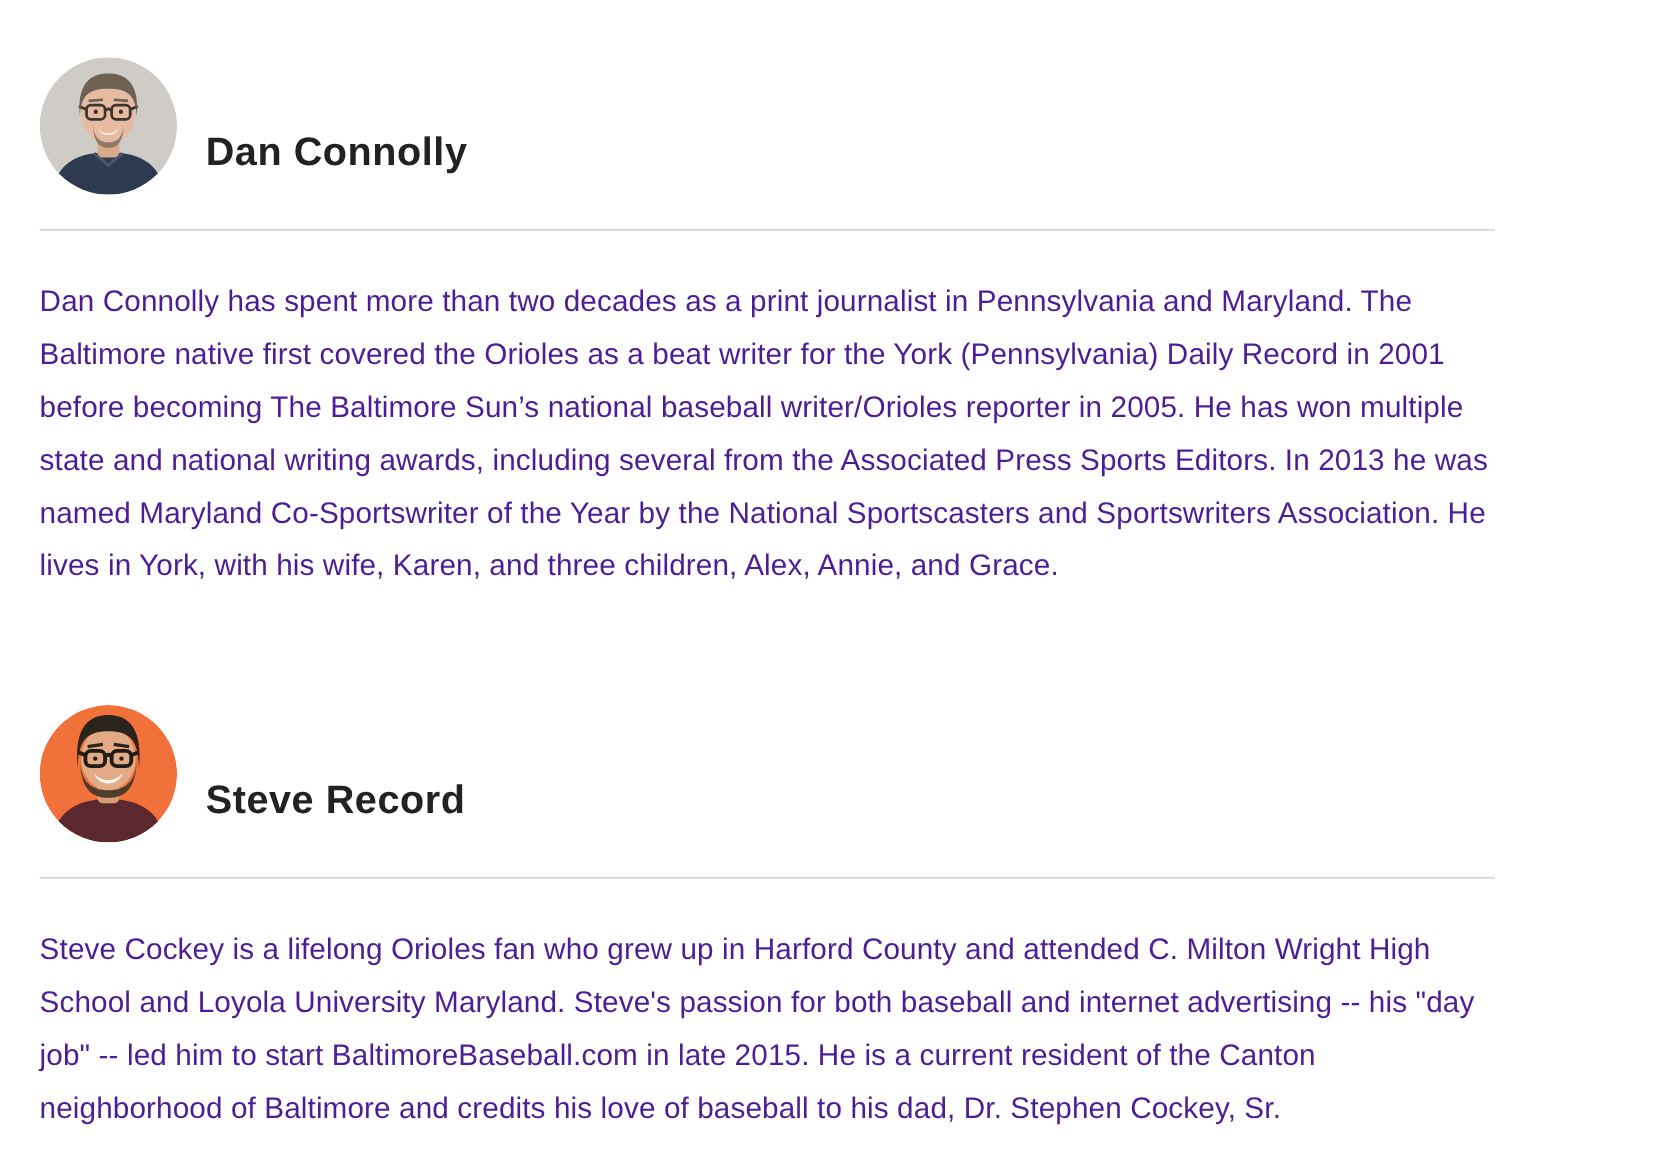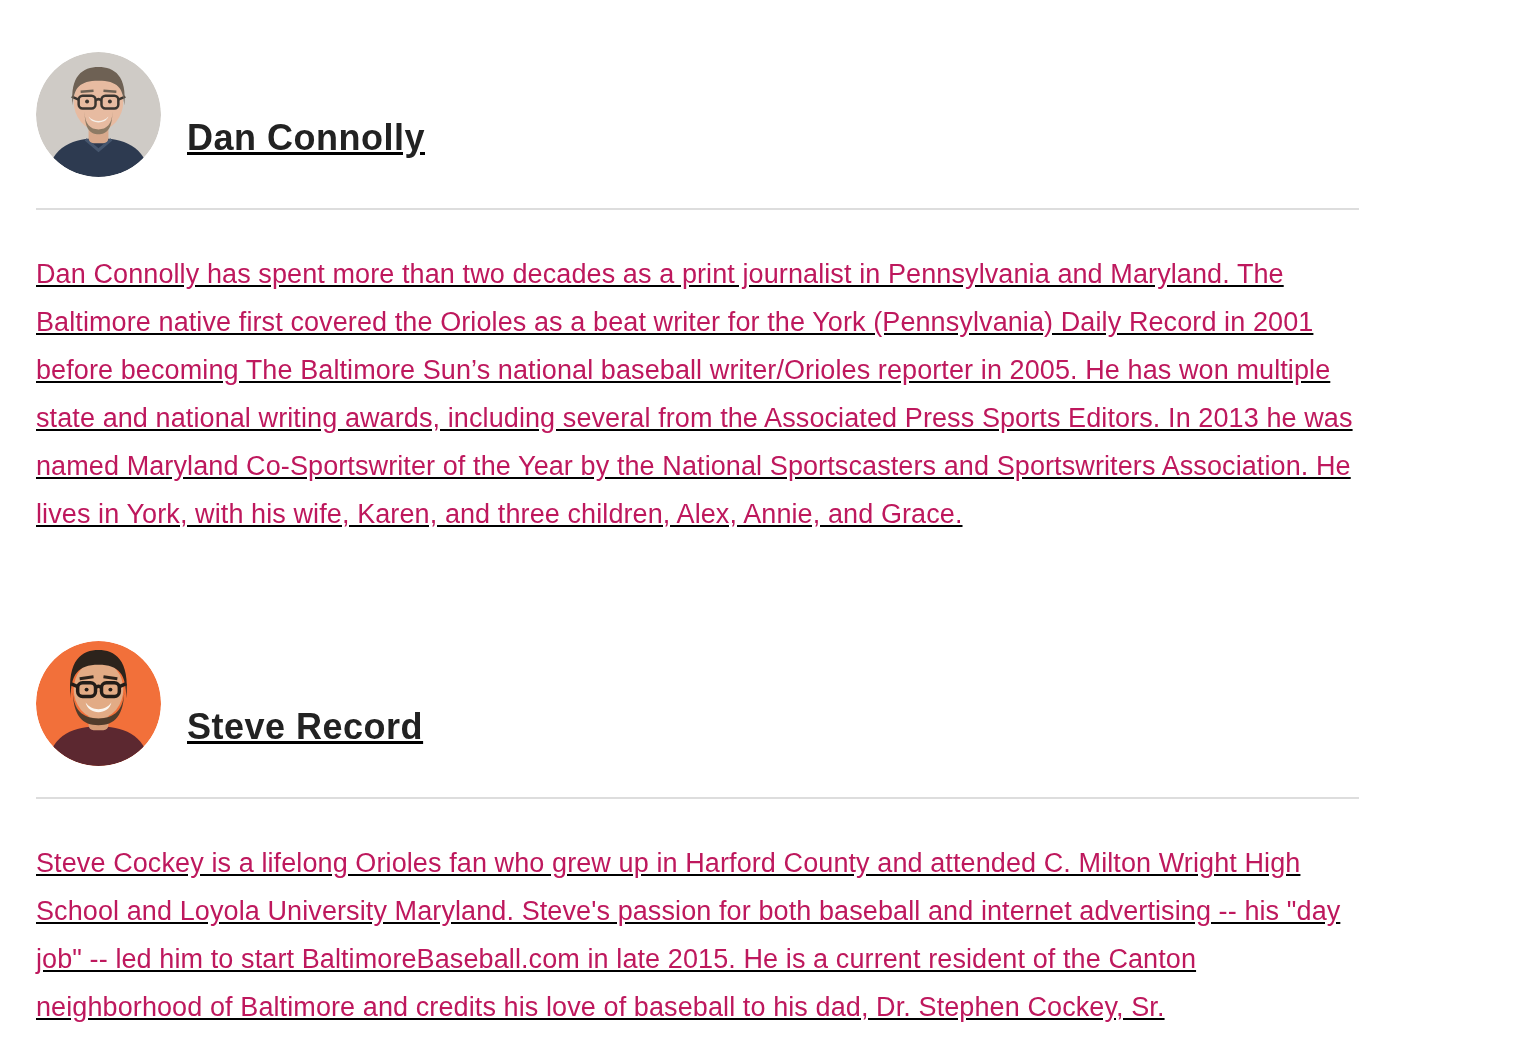--- a/index.html
+++ b/index.html
@@ -6,21 +6,20 @@
   html, body {
     width: 1516px;
     height: 1054px;
     background: #ffffff;
     overflow: hidden;
     font-family: "Liberation Sans", "DejaVu Sans", sans-serif;
   }
   .page {
     width: 1392px;
     padding: 0 33px 0 36px;
-    text-decoration: underline;
   }
   .author-section { display: block; }
   .author-section + .author-section .author-header { margin-top: 51px; }
   .author-header {
     display: flex;
     align-items: flex-start;
     padding-top: 52px;
   }
   .avatar {
     width: 125px;
@@ -41,21 +40,21 @@
   }
   .divider {
     border: none;
     border-top: 2px solid #dddddd;
     margin-top: 31px;
   }
   .bio {
     margin-top: 40px;
     font-size: 27px;
     line-height: 48px;
-    color: #be185d;
+    color: #4c1d95;
     letter-spacing: 0.1px;
   }
 </style>
 </head>
 <body>
 
 <div class="page">
 
   <section class="author-section">
     <div class="author-header">

